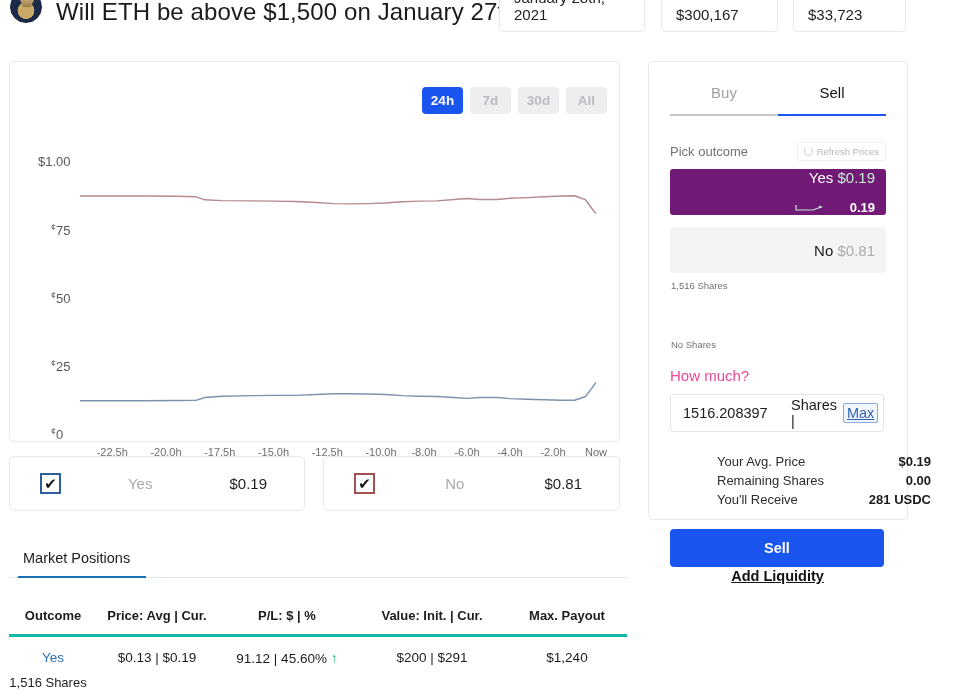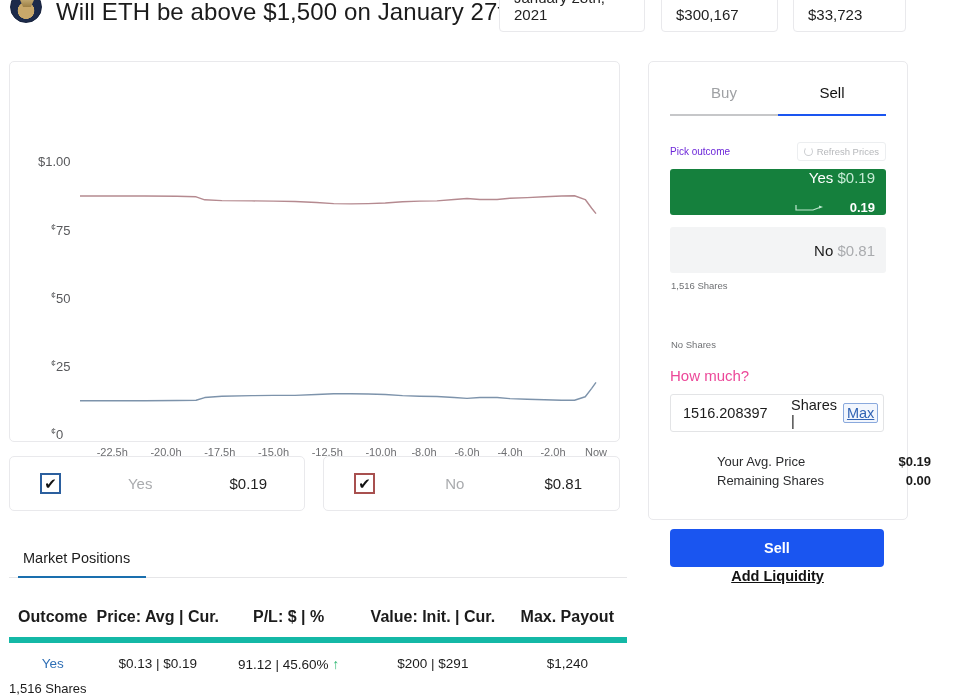--- a/index.html
+++ b/index.html
@@ -109,22 +109,22 @@
   }
   .mp-tab-underline {
     position: absolute; left: 9px; bottom: -1px; width: 128px; height: 2px;
     background: #1a6fae;
   }
   .mp-table {
     position: absolute; left: 9px; top: 598px; width: 618px;
     border-collapse: collapse;
   }
   .mp-table th {
-    font-size: 16px; font-weight: 700; color: #1c1c1c;
-    padding: 10px 0 11px 0; border-bottom: 6px solid #14b8a6;
+    font-size: 13px; font-weight: 700; color: #1c1c1c;
+    padding: 10px 0 11px 0; border-bottom: 3px solid #14b8a6;
     text-align: center; white-space: nowrap;
   }
   .mp-table td {
     font-size: 13.5px; color: #1c1c1c; padding: 13px 0 0 0;
     text-align: center; vertical-align: top; white-space: nowrap;
   }
   .mp-outcome { color: #2f6fb5; }
   .mp-shares {
     font-size: 13px; color: #1c1c1c; display: block;
     margin-top: 10px; margin-left: -10px;
@@ -141,40 +141,40 @@
     flex: 1; text-align: center; font-size: 15px; padding-bottom: 13px;
     cursor: pointer; border-bottom: 2px solid #c6c7c9;
   }
   .tab.inactive { color: #9fa1a4; }
   .tab.active { color: #121212; border-bottom: 2px solid #1a55f0; }
 
   .pick-row {
     position: absolute; left: 21px; top: 80px; width: 216px;
     display: flex; align-items: center; justify-content: space-between;
   }
-  .pick-label { font-size: 10px; color: #6d28d9; }
+  .pick-label { font-size: 13px; color: #737373; }
   .refresh-btn {
     display: flex; align-items: center; gap: 4px;
     border: 1px solid #eceef0; border-radius: 3px;
     padding: 3px 6px; background: #fff; cursor: pointer;
     font-size: 9.5px; color: #b6b8bb;
     font-family: "Liberation Sans", sans-serif;
   }
   .refresh-ic {
     width: 9px; height: 9px; border: 1.2px solid #cdcfd2;
     border-radius: 50%; border-top-color: transparent; display: inline-block;
   }
 
   .outcome-btn {
     position: absolute; left: 21px; width: 216px; height: 46px;
     border-radius: 3px; cursor: pointer;
     display: flex; flex-direction: column; align-items: flex-end;
     justify-content: center; padding-right: 11px;
   }
-  #out-yes { top: 107px; background: #15803d; }
+  #out-yes { top: 107px; background: #701a75; }
   #out-no  { top: 165px; background: #f3f4f5; }
   .out-line1 { font-size: 15px; line-height: 17px; }
   #out-yes .out-line1 { color: #ffffff; }
   #out-yes .out-line1 .pr { color: #c7ecd6; }
   #out-no .out-line1 { color: #1b1b1b; }
   #out-no .out-line1 .pr { color: #a9abae; }
   .out-line2 {
     display: flex; align-items: center; gap: 23px;
     font-size: 13px; font-weight: 700; color: #fff; margin-top: 14px;
   }
@@ -243,20 +243,26 @@
     </div>
     <div class="stat-box" id="stat-1">
       <span>$300,167</span>
     </div>
     <div class="stat-box" id="stat-2">
       <span>$33,723</span>
     </div>
   </div>
 
   <div class="chart-card">
+    <div class="range-toggle">
+      <button class="range-btn active">24h</button>
+      <button class="range-btn">7d</button>
+      <button class="range-btn">30d</button>
+      <button class="range-btn">All</button>
+    </div>
     <div class="plot" id="plot-area">
         <svg width="611" height="381" viewBox="0 0 611 381" style="position: absolute; left: 0px; top: 0px;">
           <path d="M70 134 L102.25 134 L134.5 134 L166.75 134.272 L186.09999999999997 134.816 L194.70000000000002 137.808 L211.90000000000003 138.624 L242 138.89600000000002 L263.5 139.168 L285 139.44 L306.5 140.52800000000002 L323.70000000000005 141.616 L340.90000000000003 141.888 L358.1 141.616 L375.3 141.072 L392.5 139.71200000000002 L409.7 139.168 L426.90000000000003 138.89600000000002 L444.09999999999997 137.536 L457 136.448 L469.90000000000003 137.536 L487.09999999999997 137.536 L500 136.176 L517.2 135.632 L534.4000000000001 134.816 L551.5999999999999 134 L564.5 133.728 L575.25 137.536 L581.7 146.24 L586 151.67999999999998" fill="none" stroke="#b58a90" stroke-width="1.4" stroke-linejoin="round"></path>
           <path d="M70 338.81600000000003 L102.25 338.81600000000003 L134.5 338.81600000000003 L166.75 338.544 L186.09999999999997 338.272 L194.70000000000002 335.552 L211.90000000000003 334.192 L242 333.648 L263.5 333.376 L285 333.376 L306.5 332.56 L323.70000000000005 331.744 L340.90000000000003 331.744 L358.1 332.016 L375.3 332.56 L392.5 333.648 L409.7 334.192 L426.90000000000003 334.464 L444.09999999999997 335.552 L457 336.368 L469.90000000000003 335.552 L487.09999999999997 335.552 L500 336.64 L517.2 337.18399999999997 L534.4000000000001 337.728 L551.5999999999999 338.272 L564.5 338.272 L575.25 334.736 L581.7 326.304 L586 320.32" fill="none" stroke="#7d93ab" stroke-width="1.4" stroke-linejoin="round"></path>
         </svg>
         <div class="ylab" style="left: 28px; top: 92px;">$1.00</div>
         <div class="ylab" style="left: 41px; top: 160px;"><span class="cent">¢</span>75</div>
         <div class="ylab" style="left: 41px; top: 228px;"><span class="cent">¢</span>50</div>
         <div class="ylab" style="left: 41px; top: 296px;"><span class="cent">¢</span>25</div>
         <div class="ylab" style="left: 41px; top: 364px;"><span class="cent">¢</span>0</div>
@@ -362,18 +368,22 @@
     </div>
 
     <div class="sum-row" id="sum-0">
       <span class="k">Your Avg. Price</span>
       <span class="v">$0.19</span>
     </div>
     <div class="sum-row" id="sum-1">
       <span class="k">Remaining Shares</span>
       <span class="v">0.00</span>
     </div>
+    <div class="sum-row" id="sum-2">
+      <span class="k">You'll Receive</span>
+      <span class="v">281 USDC</span>
+    </div>
 
     <button class="sell-btn">Sell</button>
   </div>
 
   <div class="add-liq">Add Liquidity</div>
 </div>
 
 </body></html>

